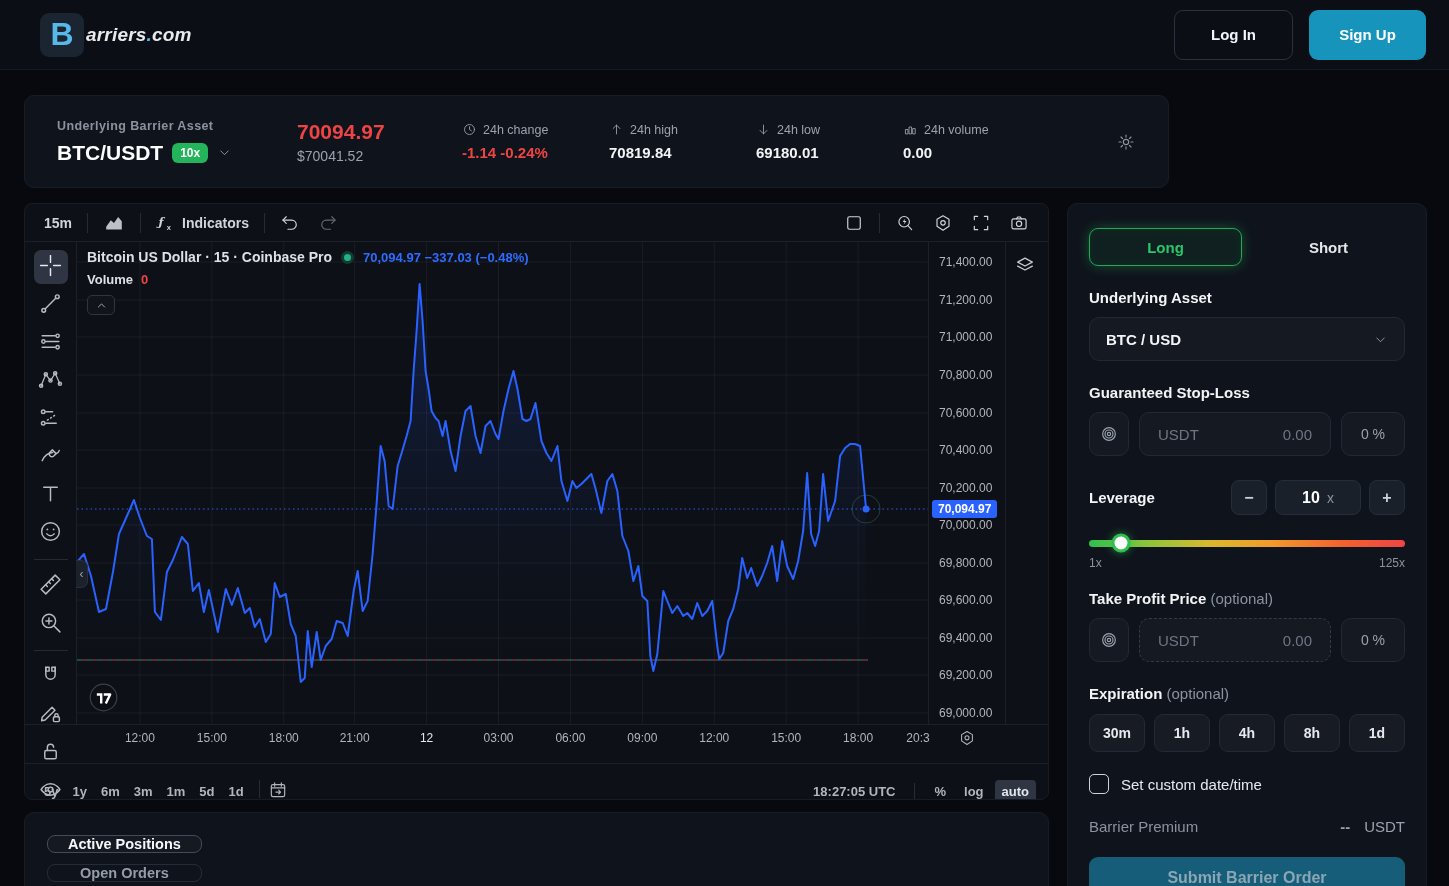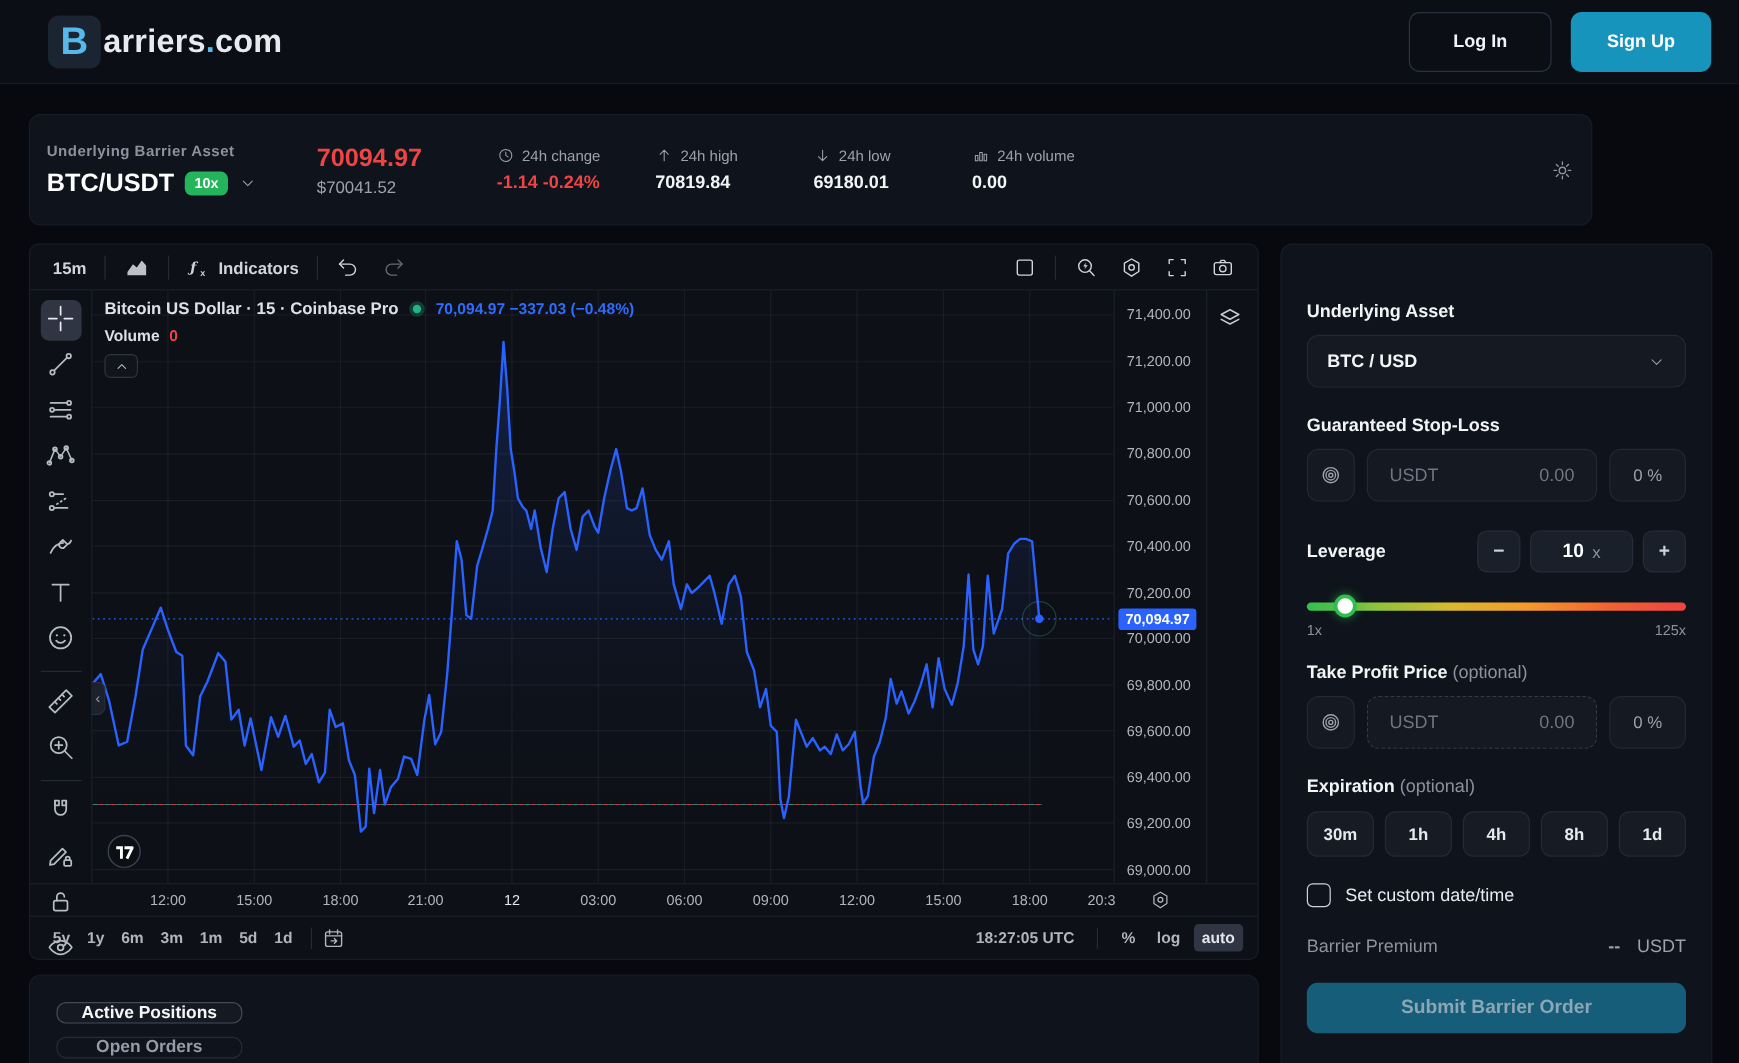--- a/index.html
+++ b/index.html
@@ -7,30 +7,30 @@
   body {
     background:#07090e; color:#e8eaee;
     font-family:"Liberation Sans", sans-serif; position:relative;
   }
   
   .navbar { position:absolute; top:0; left:0; right:0; height:70px; background:#0b0e14;
     border-bottom:1px solid #151a23; display:flex; align-items:center; padding:0 23px 0 40px; }
   .brand { display:flex; align-items:center; cursor:pointer; }
   .brand-tile { width:44px; height:44px; border-radius:9px; background:#1b2431; color:#56b9e9;
     font-size:32px; font-weight:700; display:flex; align-items:center; justify-content:center; }
-  .brand-text { font-size:27px; font-weight:800; letter-spacing:.2px; margin-left:2px; }
+  .brand-text { font-size:19px; font-weight:800; letter-spacing:.2px; margin-left:2px;font-style:italic; }
   .brand-text .dot { color:#56b9e9; }
   .nav-spacer { flex:1; }
   .btn-login { min-width:107px; height:50px; border:1px solid #2a3140; border-radius:9px;
     background:transparent; color:#f2f4f7; font-size:15px; font-weight:700; padding:0 36px; cursor:pointer; }
   .btn-signup { min-width:117px; height:50px; border:none; border-radius:9px; background:#1694bc;
     color:#fff; font-size:15px; font-weight:700; padding:0 24px; margin-left:16px; cursor:pointer; }
   
-  .stats { position:absolute; top:95px; left:24px; width:1303px; height:93px; background:#0f141c;
-    border:1px solid #171d27; border-radius:10px; display:flex; align-items:center; padding:0 14px; }
+  .stats { position:absolute; top:95px; left:24px; width:1145px; height:93px; background:#0f141c;
+    border:1px solid #171d27; border-radius:10px; display:flex; align-items:center; padding:0 32px;gap:15px; }
   .stat-asset { width:225px; }
   .stat-asset .lbl { color:#8b929e; font-size:12.5px; font-weight:700; letter-spacing:.4px; margin-bottom:8px; }
   .pair-row { display:flex; align-items:center; gap:9px; cursor:pointer; }
   .pair { font-size:21px; font-weight:800; color:#fff; }
   .lev-badge { background:#23b45c; color:#fff; font-size:12px; font-weight:800; padding:3px 8px; border-radius:6px; }
   .chev { color:#9aa2ad; }
   .stat-price { width:130px; }
   .stat-price .big { color:#ef4444; font-size:21px; font-weight:800; margin-bottom:4px; }
   .stat-price .sub { color:#9aa2ad; font-size:14px; }
   .stat-block { margin-left:36px; min-width:96px; }
@@ -82,21 +82,21 @@
     font-size:12px; font-weight:700; padding:2px 6px; border-radius:3px; white-space:nowrap; z-index:3; }
   .c-gutter { width:42px; position:relative; flex:none; }
   .gutter-layers { position:absolute; top:12px; left:8px; color:#c6cad2; cursor:pointer; }
   .time-row { height:27px; border-top:1px solid #1b202b; display:flex; flex:none; }
   .time-spacer { width:52px; flex:none; }
   .time-area { flex:1; position:relative; min-width:0; }
   .t-label { position:absolute; top:50%; transform:translate(-50%,-50%); font-size:12px; color:#b2b5be; white-space:nowrap; }
   .t-label.bold { color:#e3e6ec; font-weight:400; }
   .time-corner { width:78px; flex:none; display:flex; align-items:center; justify-content:center; color:#b2b5be; cursor:pointer; }
   .time-gutter { width:42px; flex:none; }
-  .c-bottombar { height:36px; border-top:1px solid #1b202b; display:flex; align-items:center; padding:5px 12px; flex:none; }
+  .c-bottombar { height:36px; border-top:1px solid #1b202b; display:flex; align-items:flex-start; padding:16px 12px; flex:none;margin-top:12px; }
   .range-btn { background:none; border:none; color:#b2b5be; font-size:13px; font-weight:600; padding:4px 7px;
     border-radius:4px; cursor:pointer; }
   .bb-sep { width:1px; height:18px; background:#262b36; margin:0 8px; }
   .bb-right { margin-left:auto; display:flex; align-items:center; gap:4px; }
   .bb-txt { background:none; border:none; color:#b2b5be; font-size:13px; font-weight:600; padding:4px 7px; cursor:pointer; border-radius:4px; }
   .bb-txt.active { background:#2f3542; color:#e3e6ec; }
   .cal-btn { color:#b2b5be; background:none; border:none; cursor:pointer; display:flex; }
   
   .tabs-panel { position:absolute; top:812px; left:24px; width:1025px; height:96px; background:#0f141c;
     border:1px solid #171d27; border-radius:10px; padding:22px; display:flex; gap:11px; }
@@ -577,20 +577,24 @@
 <div class="tabs-panel">
   <div id="bottom-tabs" style="display:flex;gap:11px;flex-direction:column;">
       <button class="tab-btn active">Active Positions</button>
       <button class="tab-btn">Open Orders</button>
       <button class="tab-btn">Order History</button>
       <button class="tab-btn">Balance</button>
     </div>
 </div>
 
 <div class="order-panel">
+  <div class="side-tabs">
+    <button class="side-tab long active">Long</button>
+    <button class="side-tab short">Short</button>
+  </div>
 
   <div class="sec-label">Underlying Asset</div>
   <div class="select-box">
     <span class="val">BTC / USD</span>
     <span class="chev icon14">
         <svg viewBox="0 0 24 24" fill="none" stroke="currentColor" stroke-width="1.4" stroke-linecap="round" stroke-linejoin="round">
           <path d="M6 9.5l6 6 6-6"></path>
         </svg>
       </span>
   </div>

